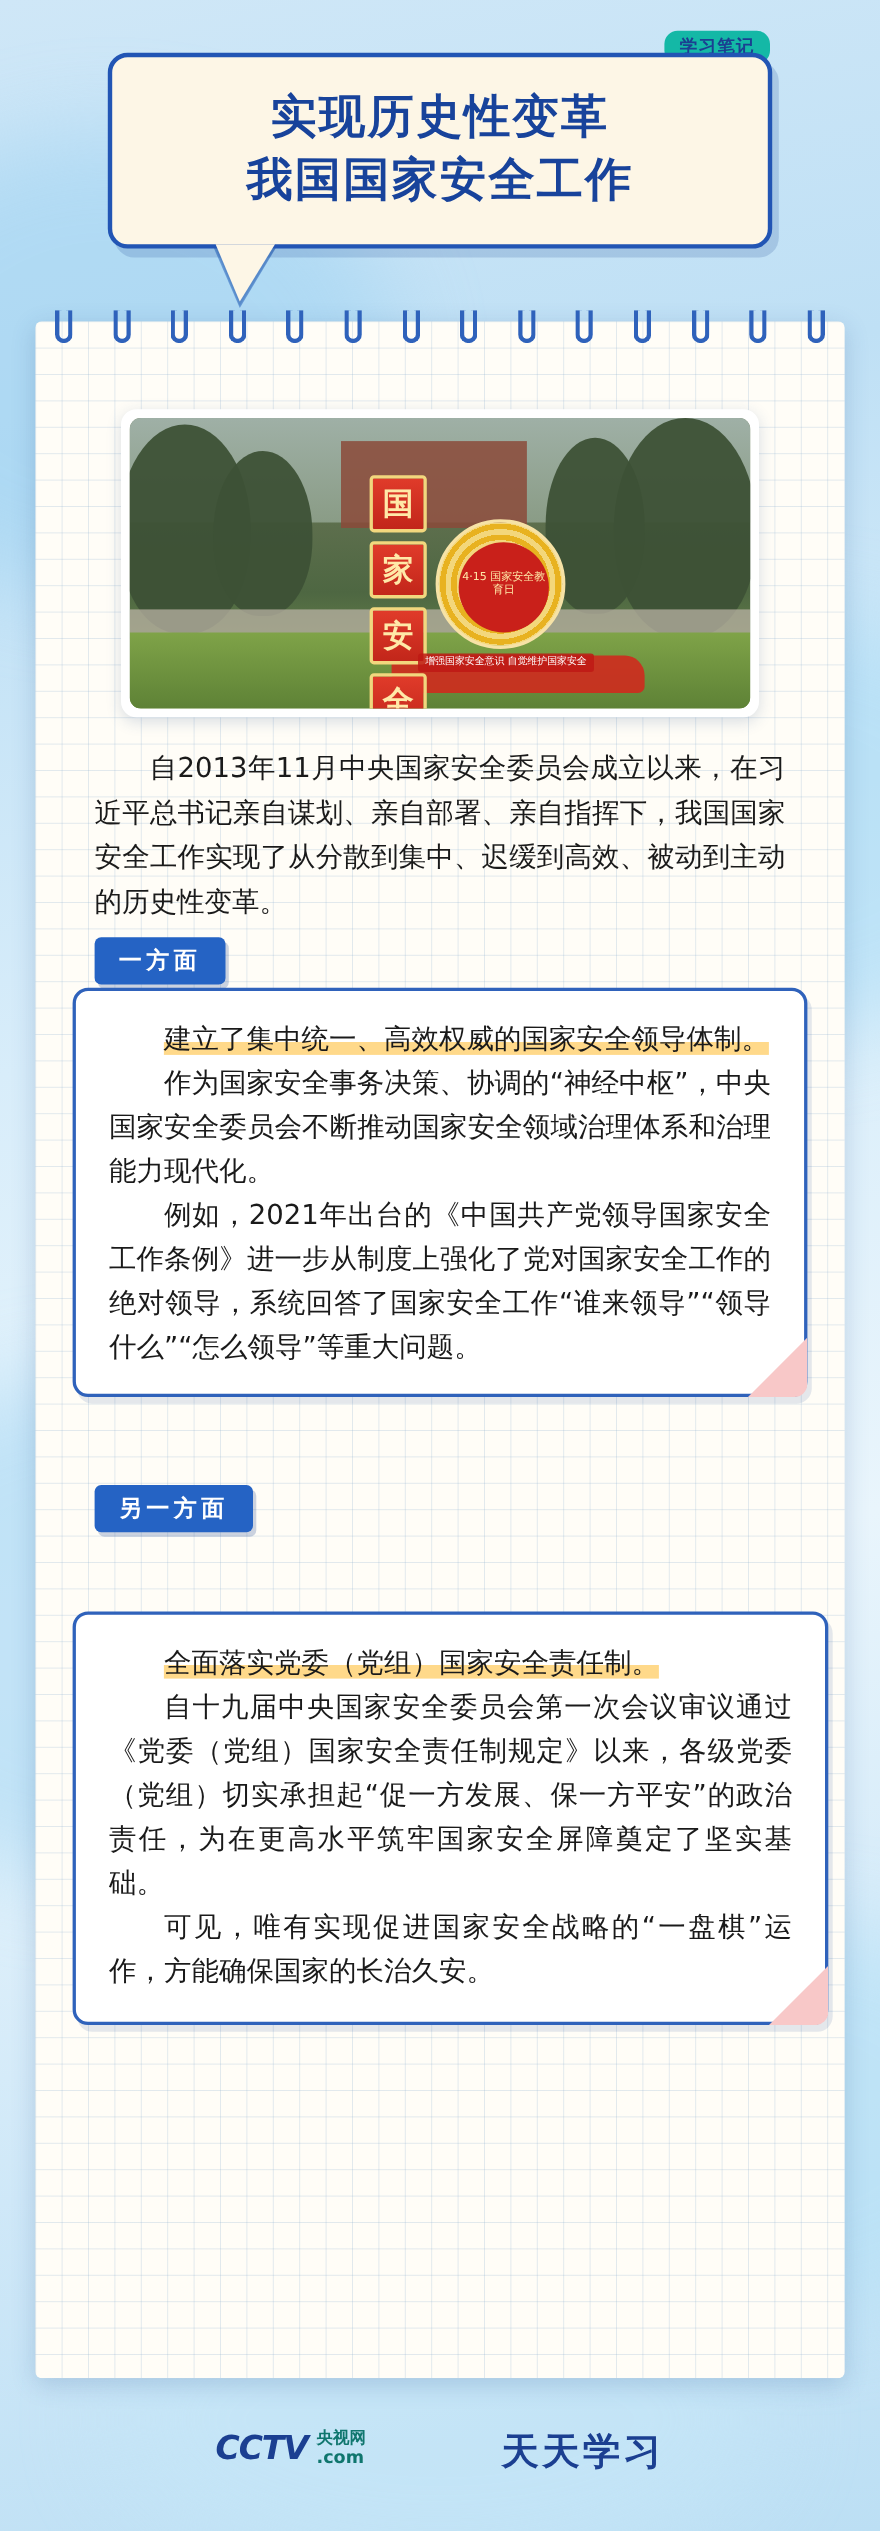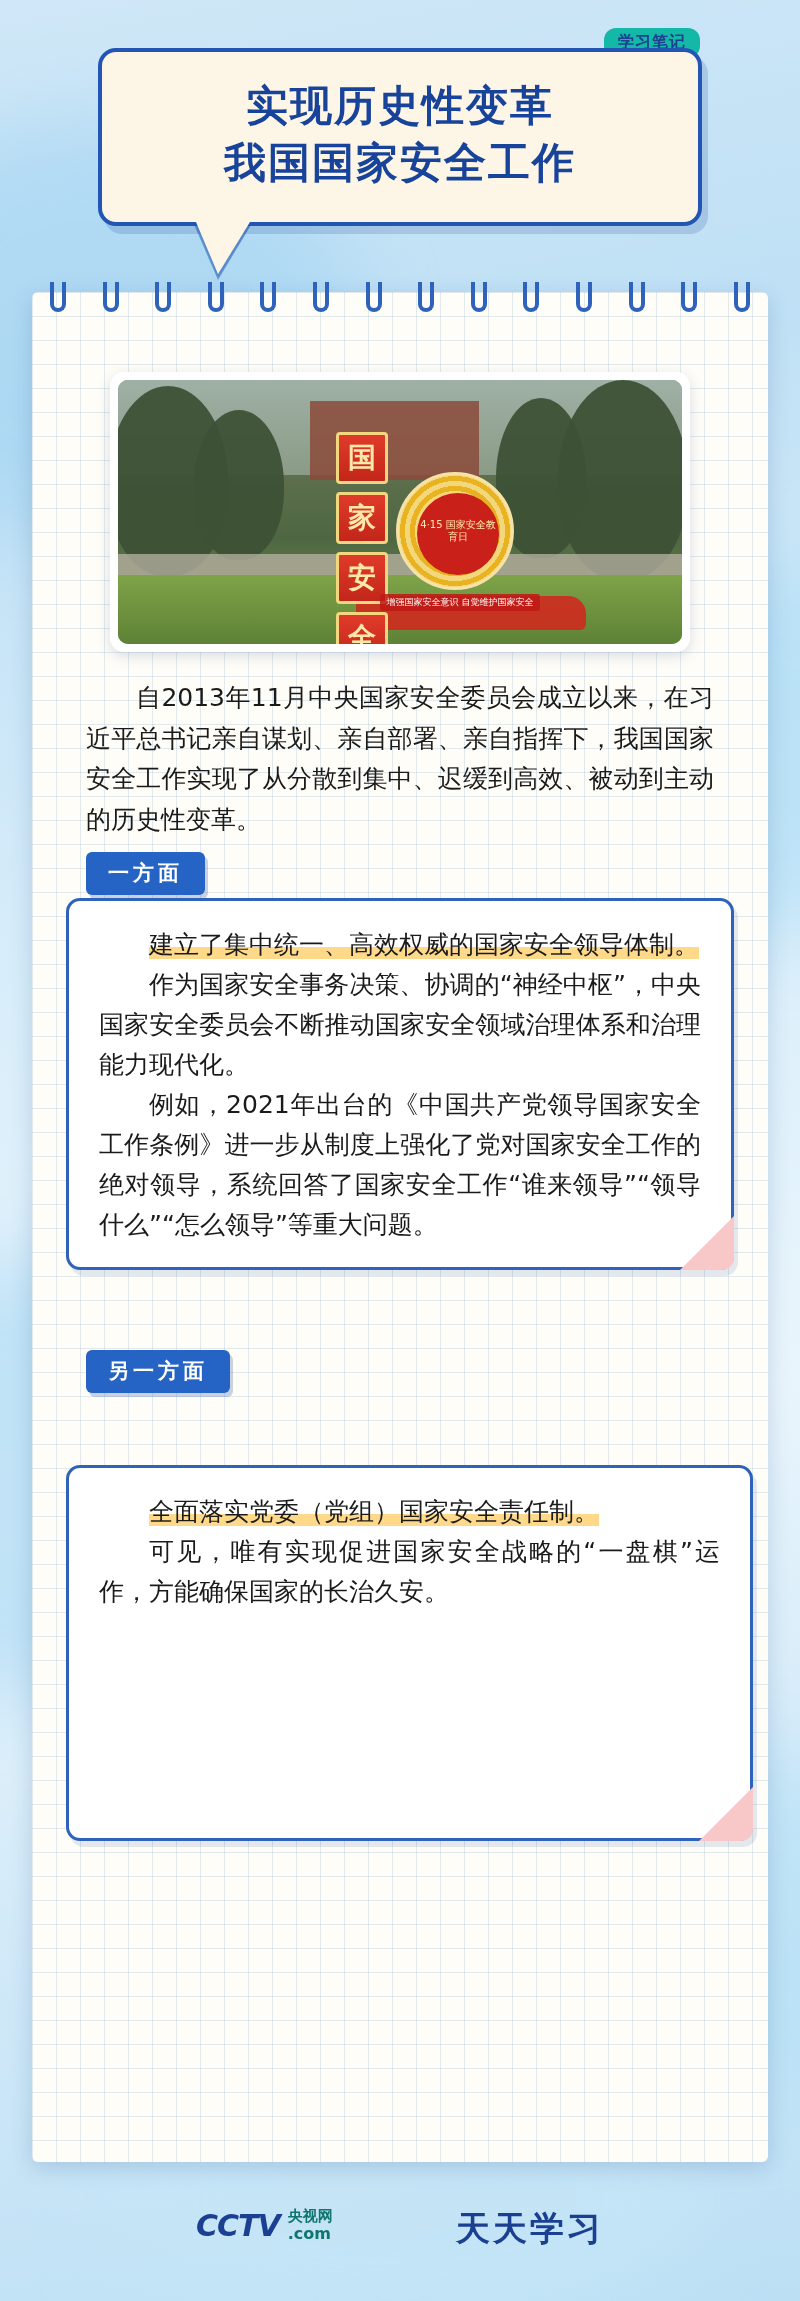--- a/index.html
+++ b/index.html
@@ -384,20 +384,21 @@
 <div class="card card1">
   <p><span class="hl">建立了集中统一、高效权威的国家安全领导体制。</span></p>
   <p>作为国家安全事务决策、协调的“神经中枢”，中央国家安全委员会不断推动国家安全领域治理体系和治理能力现代化。</p>
   <p>例如，2021年出台的《中国共产党领导国家安全工作条例》进一步从制度上强化了党对国家安全工作的绝对领导，系统回答了国家安全工作“谁来领导”“领导什么”“怎么领导”等重大问题。</p>
   <div class="dog-ear"></div>
 </div>
 
 <div class="tab tab2">另一方面</div>
 <div class="card card2">
   <p><span class="hl">全面落实党委（党组）国家安全责任制。</span></p>
+  <p>自十九届中央国家安全委员会第一次会议审议通过《党委（党组）国家安全责任制规定》以来，各级党委（党组）切实承担起“促一方发展、保一方平安”的政治责任，为在更高水平筑牢国家安全屏障奠定了坚实基础。</p>
   <p>可见，唯有实现促进国家安全战略的“一盘棋”运作，方能确保国家的长治久安。</p>
   <div class="dog-ear"></div>
 </div>
 
 <div class="footer">
   <div class="cctv-logo">
     <span class="cctv-mark">CCTV</span>
     <span class="cctv-sub">
       <span>央视网</span>
       <small>.com</small>

